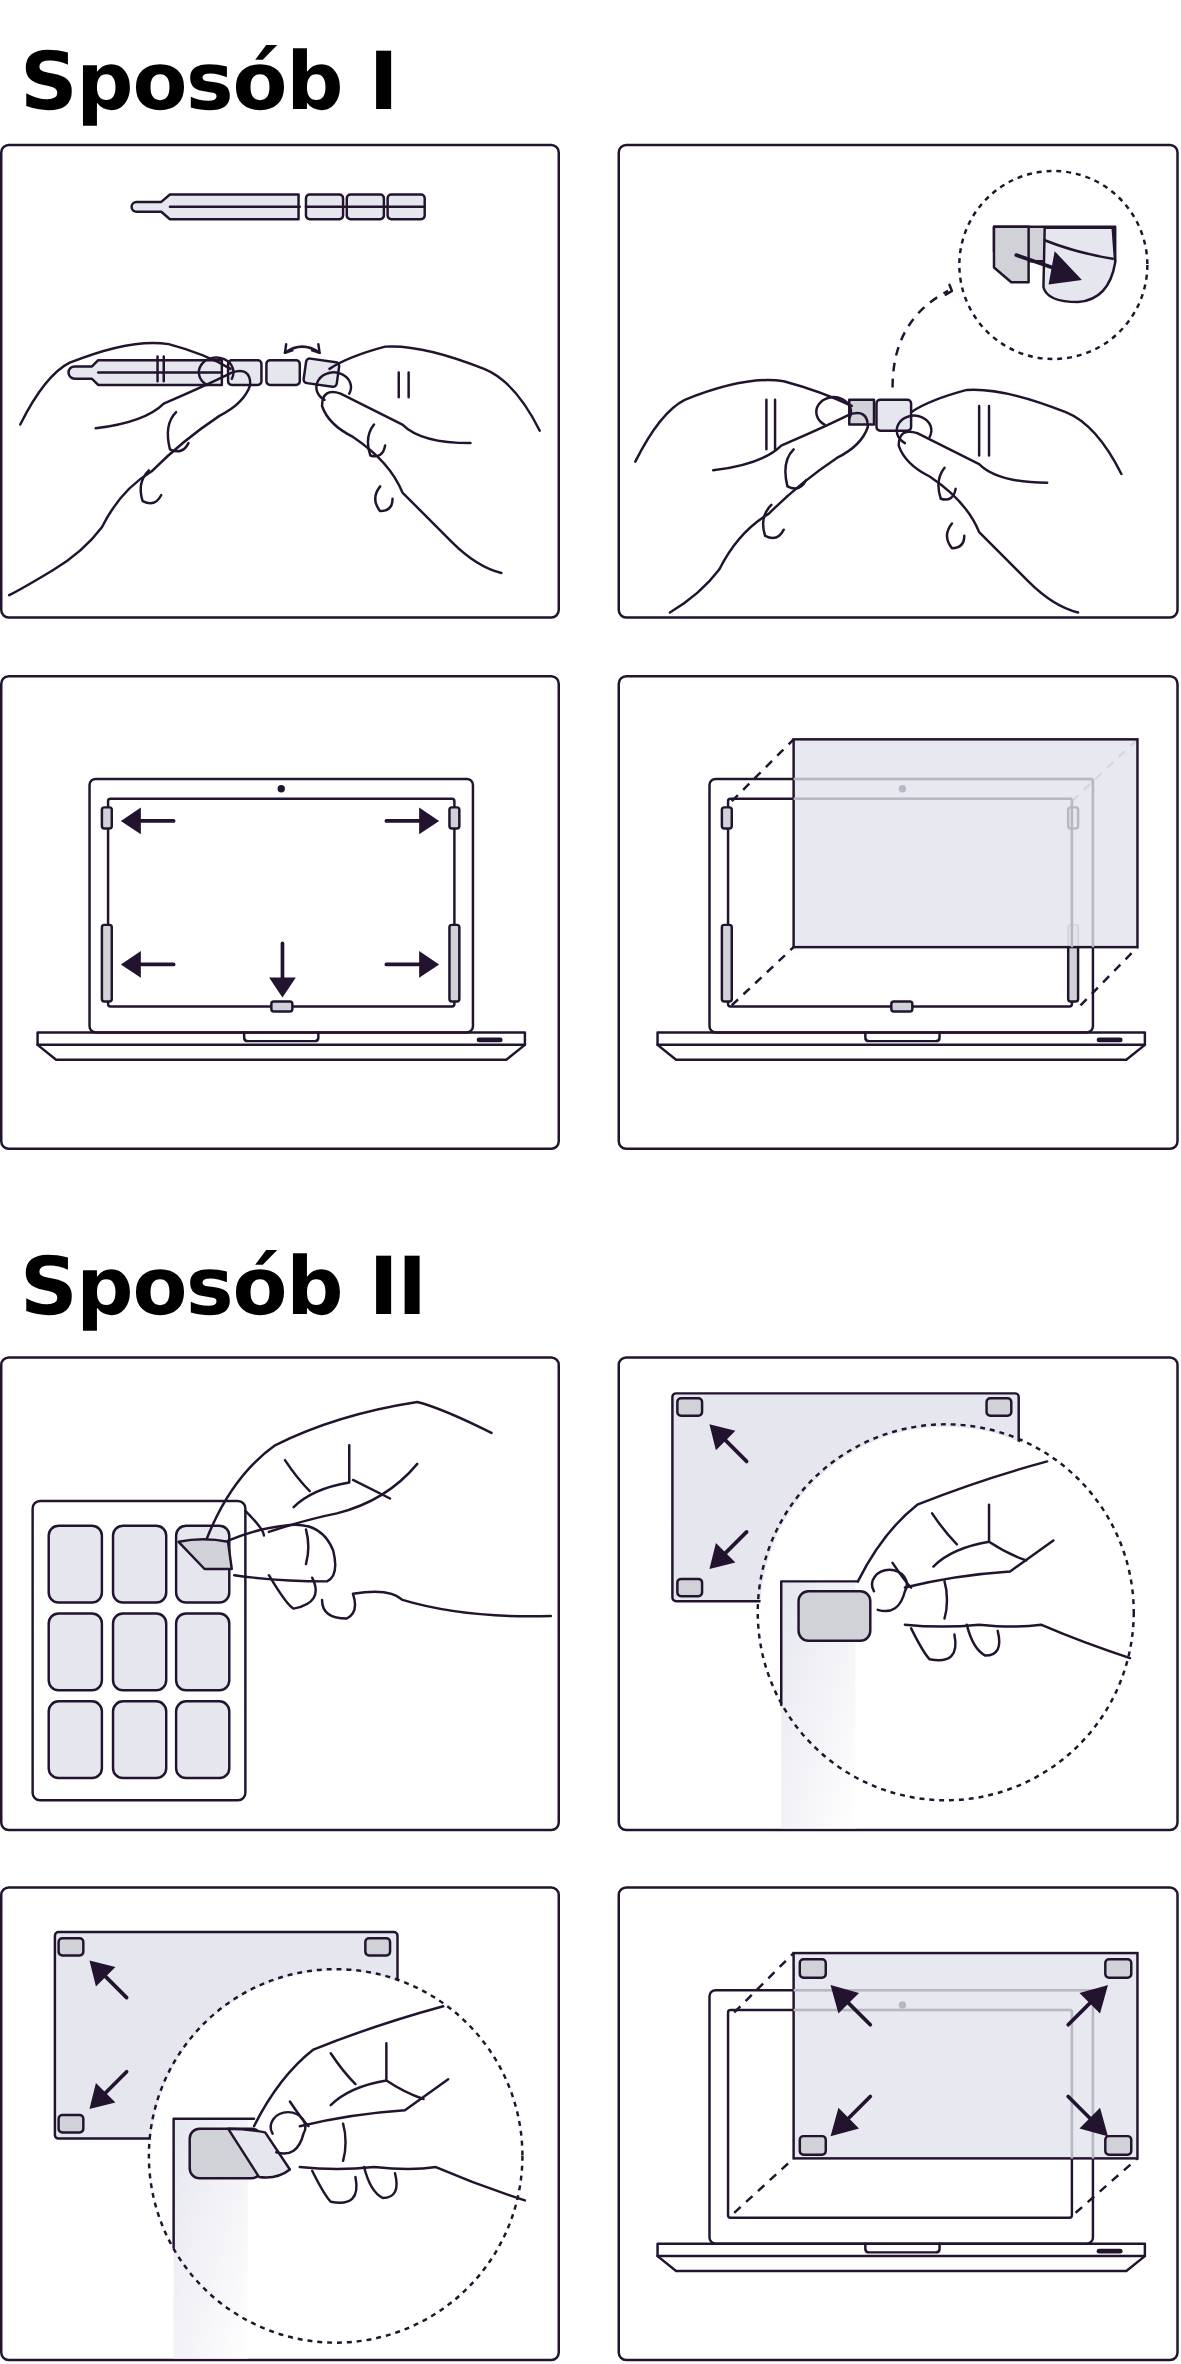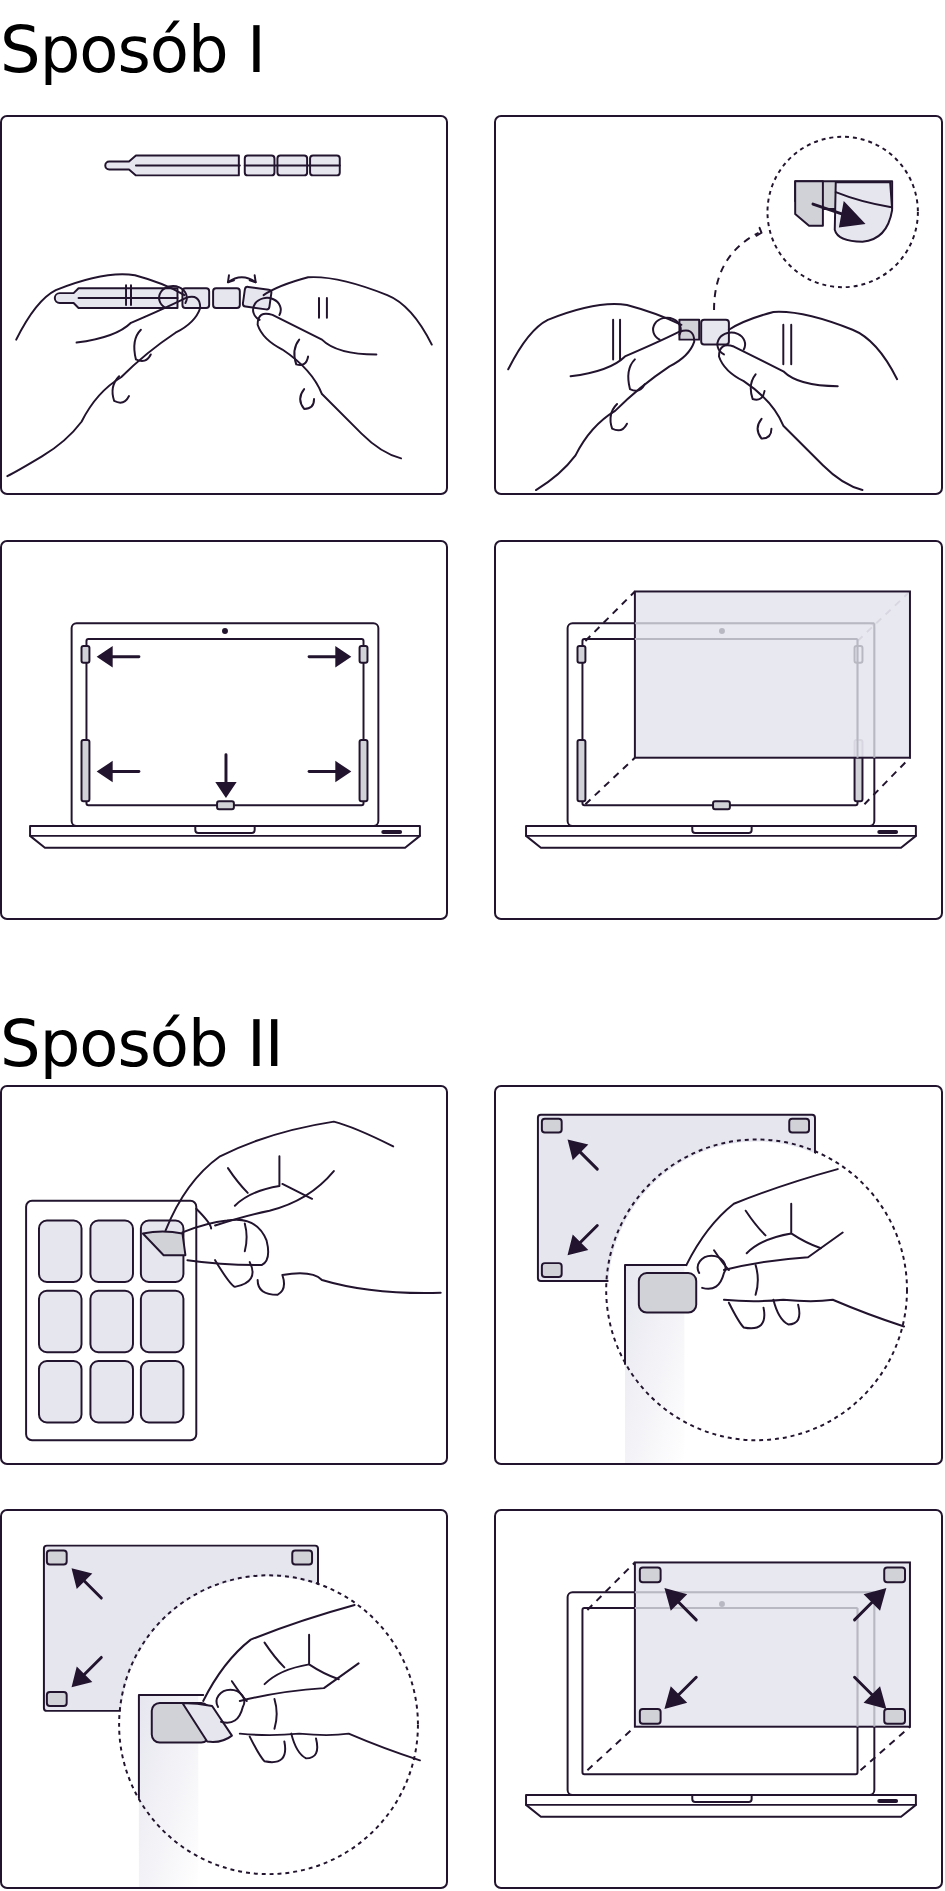--- a/index.html
+++ b/index.html
@@ -1,21 +1,21 @@
 <!DOCTYPE html>
 <html><head>
 <meta charset="utf-8">
 <style>
   html, body { margin:0; padding:0; background:#ffffff; }
   body { width:945px; height:1891px; position:relative; overflow:hidden;
          font-family:"DejaVu Sans","Liberation Sans",sans-serif; }
-  .heading { position:absolute; left:0; margin:0; font-weight:normal; font-size:64px;
+  .heading { position:absolute; left:0; margin:16px; font-weight:bold; font-size:64px;
              color:#000; line-height:1; letter-spacing:-1px; }
   #h1 { top:18px; }
-  #h2 { top:1012px; }
+  #h2 { top:982px; }
   .panel { position:absolute; width:448px; height:380px; border:2px solid #22142e;
            border-radius:7px; box-sizing:border-box; background:#fff; overflow:hidden; }
   .panel svg { position:absolute; left:0; top:0; width:100%; height:100%; }
   .p-l { left:0; } .p-r { left:494px; width:449px; }
   .r1 { top:115px; } .r2 { top:540px; } .r3 { top:1085px; } .r4 { top:1509px; }
   .st { fill:none; stroke:#22142e; stroke-width:2; stroke-linecap:round; stroke-linejoin:round; }
   .fl { fill:#e6e6ef; stroke:#22142e; stroke-width:2; stroke-linejoin:round; }
   .fg { fill:#d1d2d7; stroke:#22142e; stroke-width:2; stroke-linejoin:round; }
   .dash { fill:none; stroke:#22142e; stroke-width:2; stroke-dasharray:7 6; }
   .dot { fill:none; stroke:#22142e; stroke-width:2; stroke-dasharray:4 4; }

